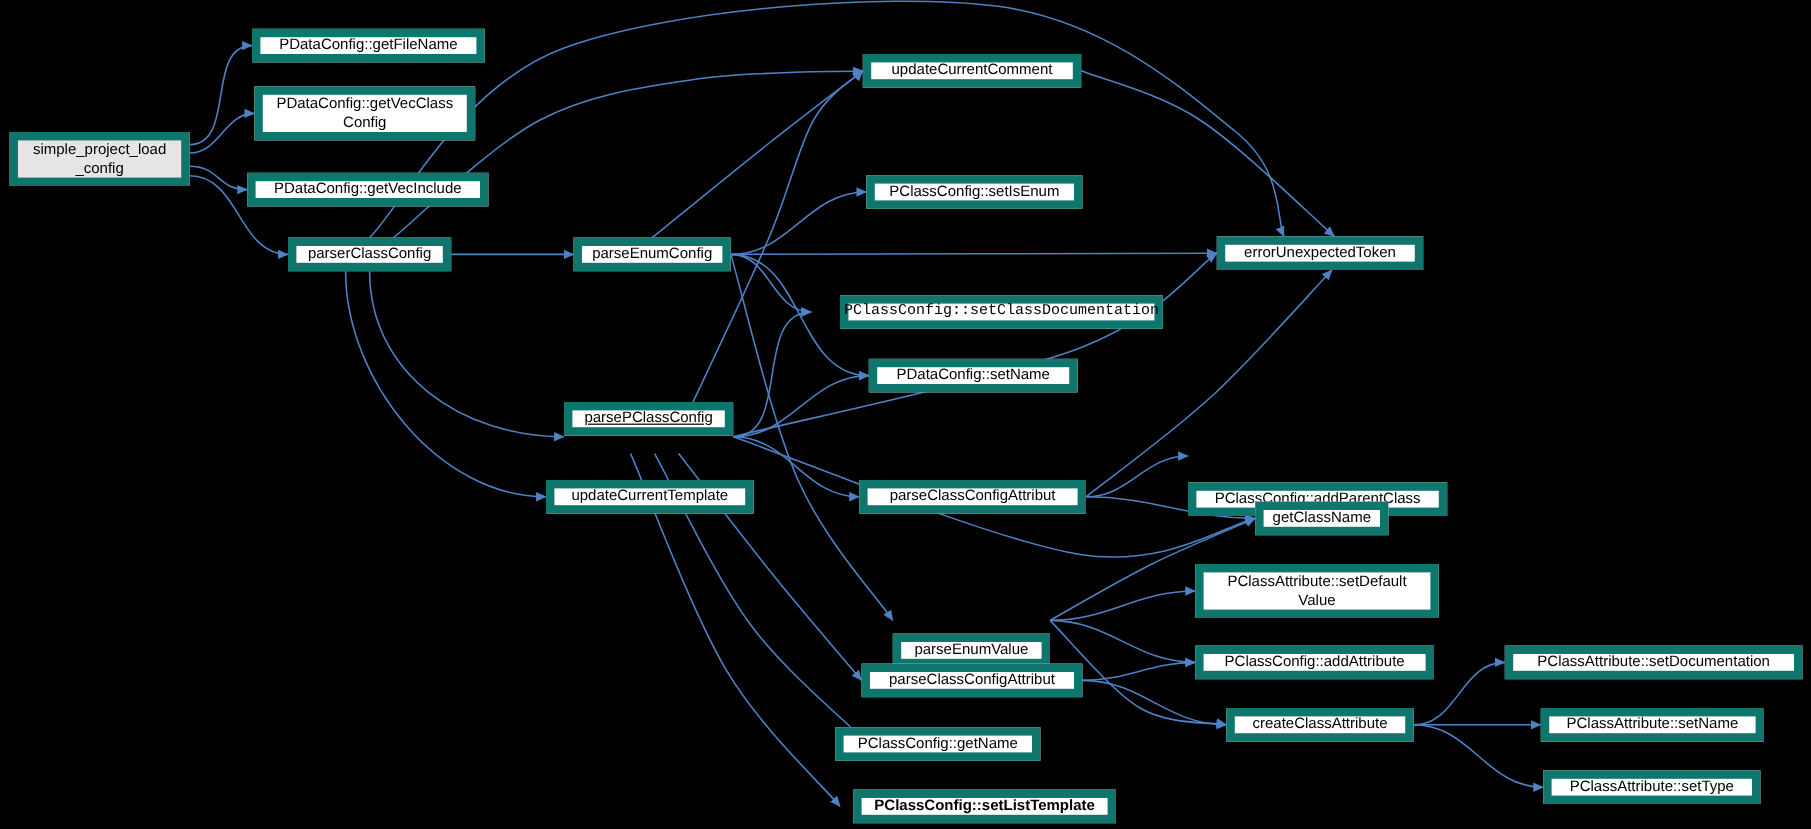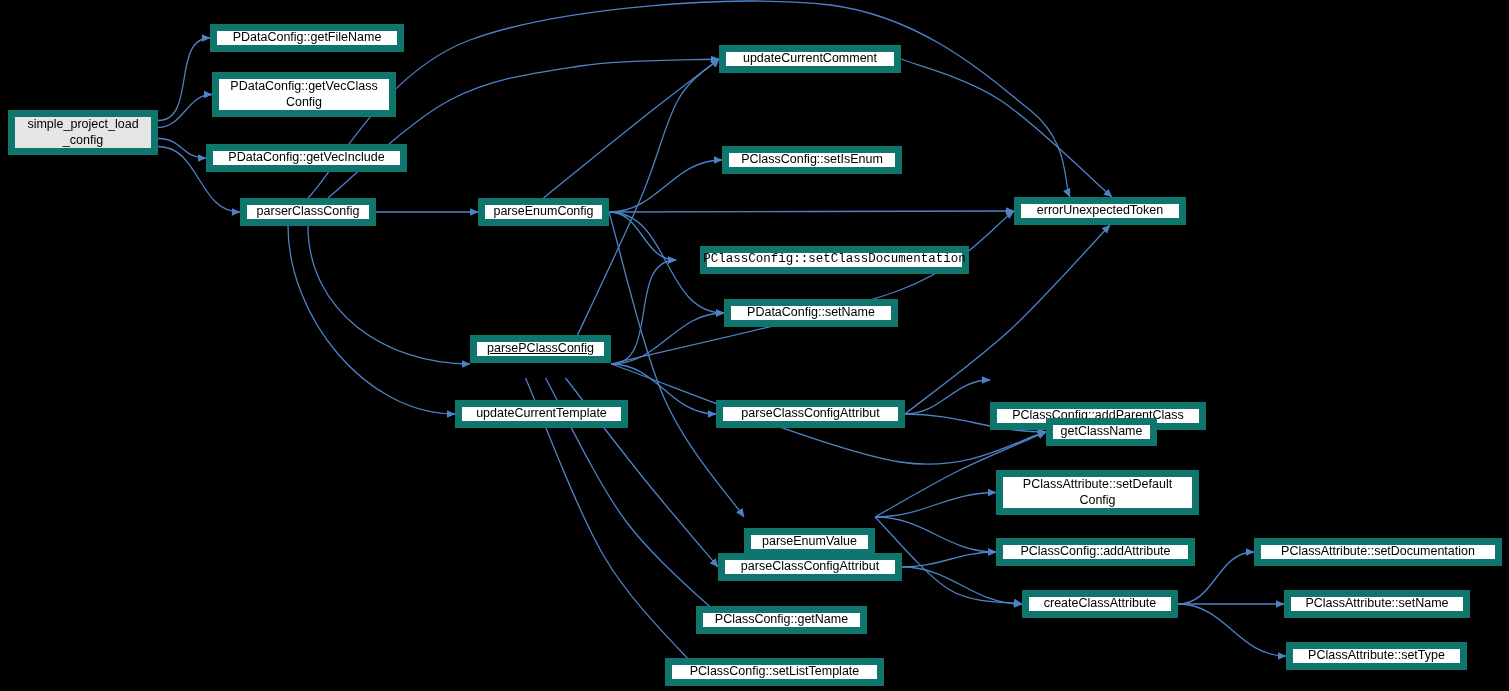--- a/index.html
+++ b/index.html
@@ -96,23 +96,23 @@
     <div class="node" style="left: 722px; top: 146px; width: 180px; height: 28px;">PClassConfig::setIsEnum</div>
     <div class="node" style="left: 1014px; top: 197px; width: 172px; height: 28px;">errorUnexpectedToken</div>
     <div class="node" style="left: 700px; top: 246px; width: 269px; height: 28px; font-family: Liberation Mono, monospace;">PClassConfig::setClassDocumentation</div>
     <div class="node" style="left: 724px; top: 299px; width: 174px; height: 28px;">PDataConfig::setName</div>
     <div class="node" style="left: 470px; top: 335px; width: 141px; height: 28px; text-decoration: underline;">parsePClassConfig</div>
     <div class="node" style="left: 455px; top: 400px; width: 173px; height: 28px;">updateCurrentTemplate</div>
     <div class="node" style="left: 990px; top: 366px; width: 216px; height: 28px; margin-top: 36px;">PClassConfig::addParentClass</div>
     <div class="node" style="left: 716px; top: 400px; width: 189px; height: 28px;">parseClassConfigAttribut</div>
     <div class="node" style="left: 1046px; top: 418px; width: 111px; height: 28px;">getClassName</div>
     <div class="node" style="left: 996px; top: 470px; width: 203px; height: 45px;">PClassAttribute::setDefault
-Config</div>
+Value</div>
     <div class="node" style="left: 744px; top: 503px; width: 131px; height: 28px; margin-top: 25px;">parseEnumValue</div>
     <div class="node" style="left: 718px; top: 553px; width: 184px; height: 28px;">parseClassConfigAttribut</div>
     <div class="node" style="left: 996px; top: 538px; width: 199px; height: 28px;">PClassConfig::addAttribute</div>
     <div class="node" style="left: 1254px; top: 538px; width: 248px; height: 28px;">PClassAttribute::setDocumentation</div>
     <div class="node" style="left: 1022px; top: 590px; width: 156px; height: 28px;">createClassAttribute</div>
     <div class="node" style="left: 1284px; top: 590px; width: 186px; height: 28px;">PClassAttribute::setName</div>
     <div class="node" style="left: 696px; top: 606px; width: 171px; height: 28px;">PClassConfig::getName</div>
     <div class="node" style="left: 1286px; top: 642px; width: 181px; height: 28px;">PClassAttribute::setType</div>
-    <div class="node" style="left: 665px; top: 658px; width: 219px; height: 28px;">PClassConfig::setListTemplate</div>
+    <div class="node" style="left: 711px; top: 658px; width: 219px; height: 28px; font-weight: bold;">PClassConfig::setListTemplate</div>
   </div>
 
 </body></html>

